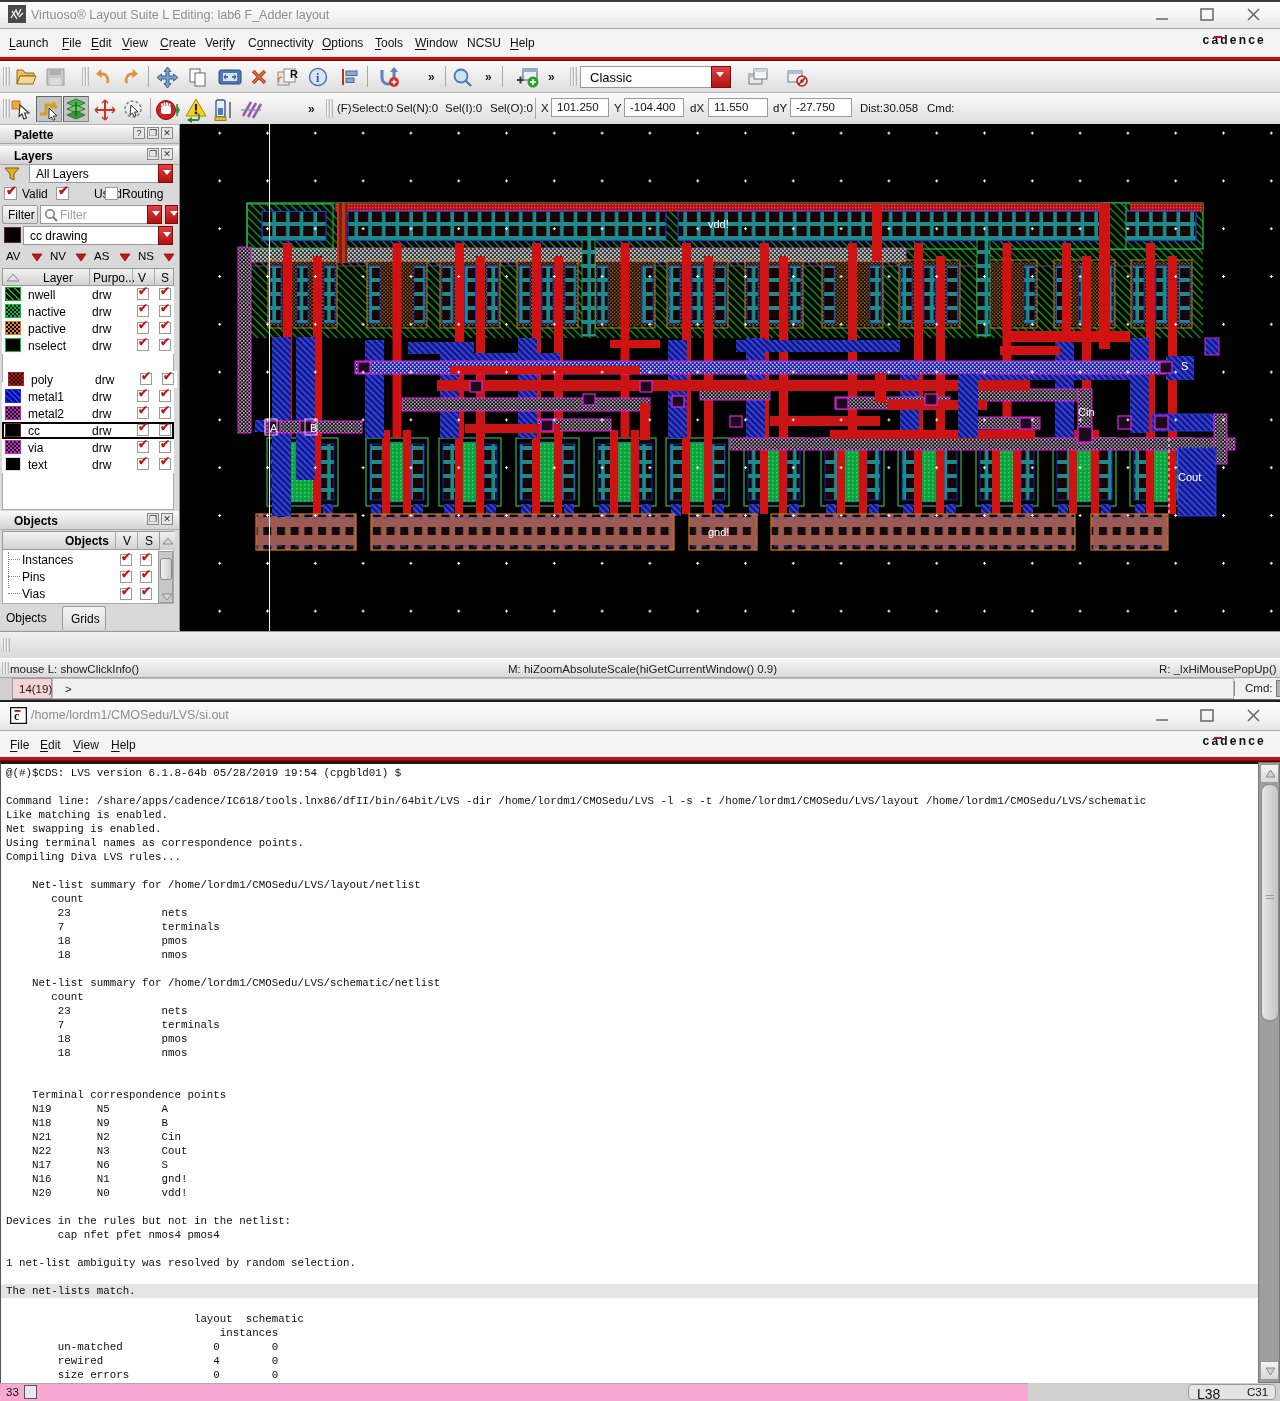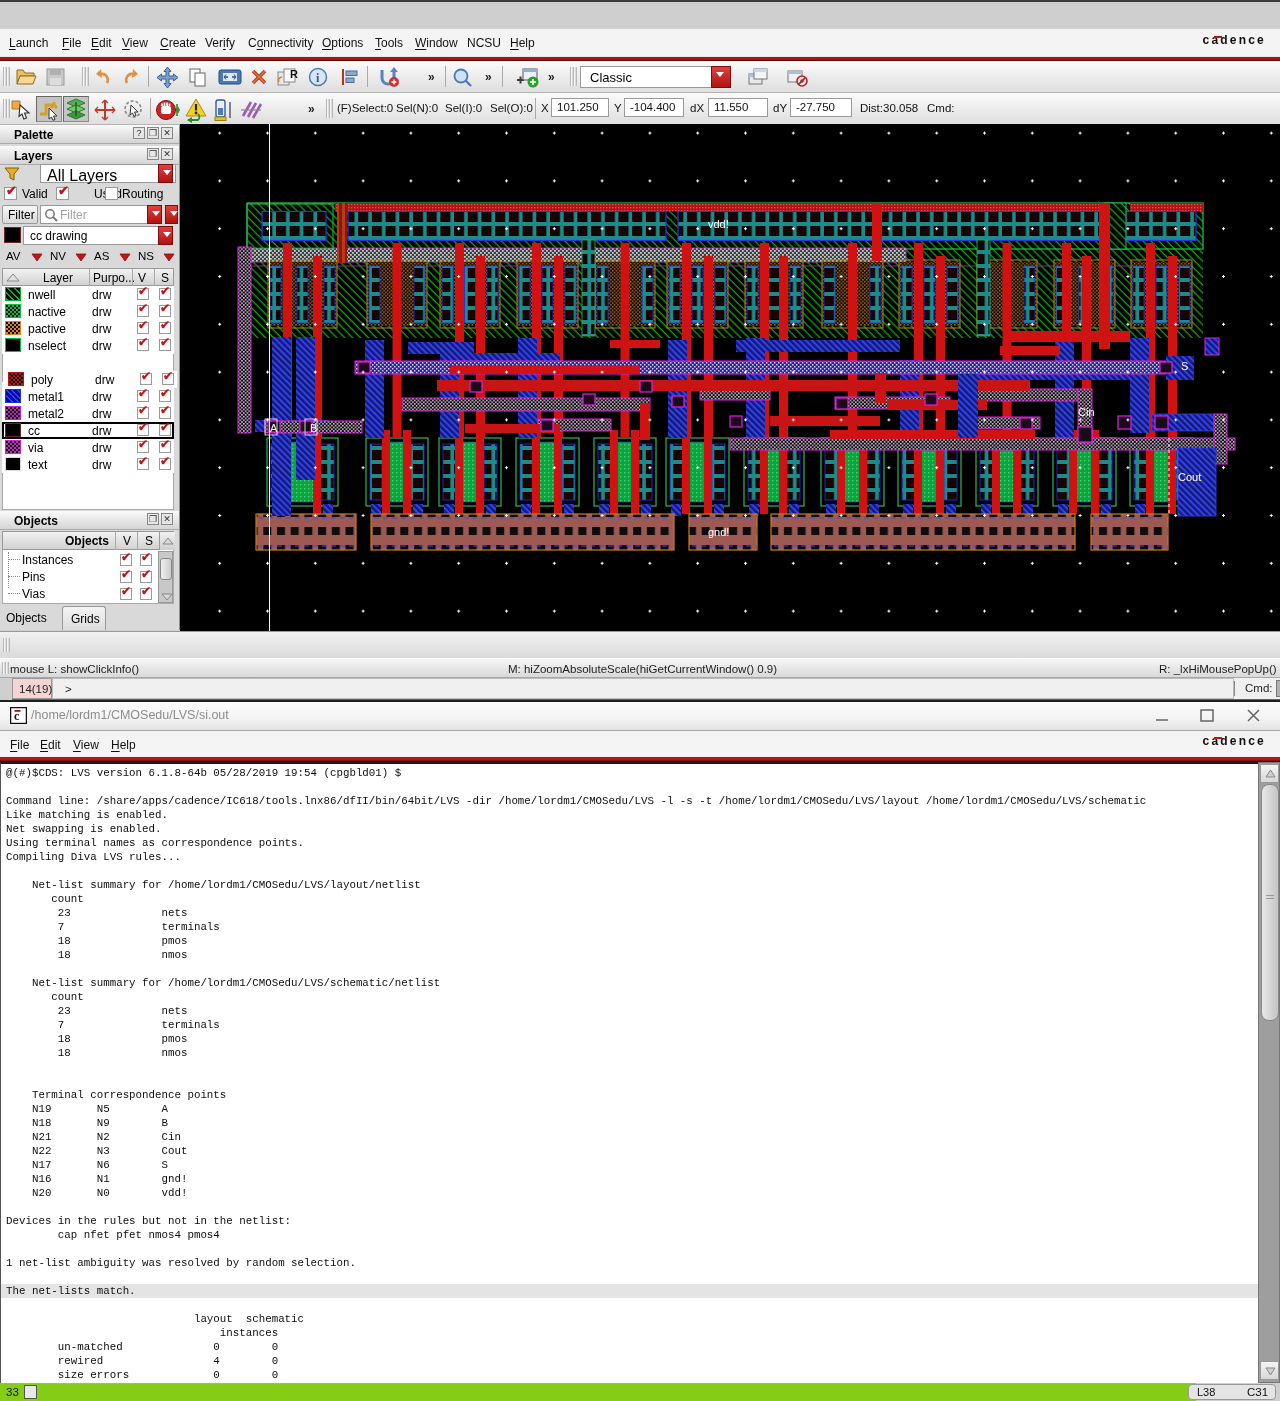--- a/index.html
+++ b/index.html
@@ -57,20 +57,32 @@
 #txt2 { left:0; top:762px; width:1258px; height:621px; background:#fff;
   border-top:2px solid #1a1a1a; border-left:1px solid #555; overflow:hidden; }
 #txt2 pre { font-family:"Liberation Mono", monospace; font-size:10.8px; line-height:14px; color:#0d0d0d; position:absolute; left:5px; top:2px; }
 .hl { position:absolute; left:0; width:1258px; height:14px; background:#e4e4e4; }
 </style>
 </head>
 <body>
 <div id="page">
 <div class="abs" style="top:0;left:0;width:1280px;height:2px;background:#3c3c3c;z-index:5;"></div>
 
+<div class="abs titlebar" style="top:0;">
+  <svg class="abs" style="left:8px;top:5px;" width="18" height="18">
+        <rect width="18" height="18" fill="#4a4a4a"></rect>
+        <path d="M3 13 L8 5 L10 10 L13 4 M4 6 L9 14 M11 12 L15 8" stroke="#eee" stroke-width="1.4" fill="none"></path>
+      </svg>
+  <span class="ttext">Virtuoso® Layout Suite L Editing: lab6 F_Adder layout</span>
+  <svg class="winbtns" viewBox="0 0 120 16">
+    <path d="M8 12 H20" stroke="#666" stroke-width="1.5"></path>
+    <rect x="53" y="2" width="12" height="11" fill="none" stroke="#666" stroke-width="1.5"></rect>
+    <path d="M100 2 L111 13 M111 2 L100 13" stroke="#666" stroke-width="1.5"></path>
+  </svg>
+</div>
 <div class="abs menubar" style="top:29px;">
   <span style="left:9px"><u>L</u>aunch</span>
   <span style="left:62px"><u>F</u>ile</span>
   <span style="left:91px"><u>E</u>dit</span>
   <span style="left:122px"><u>V</u>iew</span>
   <span style="left:160px"><u>C</u>reate</span>
   <span style="left:205px">Ver<u>i</u>fy</span>
   <span style="left:248px">C<u>o</u>nnectivity</span>
   <span style="left:322px"><u>O</u>ptions</span>
   <span style="left:375px"><u>T</u>ools</span>
@@ -254,21 +266,21 @@
 <span class="pbtn" style="left:147px;top:2px;">❐</span>
 <span class="pbtn" style="left:161px;top:2px;">✕</span>
 <div class="phead" style="top:21px;">
         <b>Layers</b>
       </div>
 <span class="pbtn" style="left:147px;top:23px;">❐</span>
 <span class="pbtn" style="left:161px;top:23px;">✕</span>
 <svg class="abs" style="left:4px;top:41px;" width="17" height="16">
         <path d="M1 2 H15 L10 8 V14 L6 12 V8 Z" fill="#e8b020" stroke="#7a5a10" stroke-width="1"></path>
       </svg>
-<span class="combo" style="left:40px;top:39px;width:136px;height:19px;font-size:16px;color:#000;padding:2px 0 0 6px;">All Layers</span>
+<span class="combo" style="left:29px;top:39px;width:136px;height:19px;font-size:12px;color:#000;padding:2px 0 0 6px;">All Layers</span>
 <span class="rddrop" style="left:158px;top:39px;height:19px;"></span>
 <span class="cb" style="left:4px;top:62px;"></span>
       <span class="ck" style="left:6px;top:58px;">✔</span>
 <span class="ltxt" style="left:22px;top:62px;">Valid</span>
 <span class="cb" style="left:56px;top:62px;"></span>
       <span class="ck" style="left:58px;top:58px;">✔</span>
 <span class="ltxt" style="left:74px;top:62px;margin-left:20px;">Used</span>
 <span class="cb" style="left:105px;top:62px;"></span>
 <span class="ltxt" style="left:122px;top:62px;">Routing</span>
 <span class="abs" style="left:2px;top:80px;width:36px;height:19px;background:linear-gradient(#f8f8f8,#d8d8d8);border:1px solid #9a9a9a;border-radius:2px;font-size:12px;color:#000;padding:2px 0 0 5px;">Filter</span>
@@ -911,22 +923,22 @@
   <div class="abs" style="left:1.5px;top:21px;width:18px;height:237px;background:linear-gradient(90deg,#e8e8e8,#c4c4c4);border:1px solid #8a8a8a;border-radius:8px;">
     <div style="margin:110px 4px 0 4px;border-top:1px solid #999;border-bottom:1px solid #999;height:4px;"></div>
   </div>
   <div class="abs" style="left:1px;top:598px;width:19px;height:19px;background:linear-gradient(#f4f4f4,#d8d8d8);border:1px solid #999;">
     <svg width="19" height="19">
           <path d="M9.5 13 L14 6 L5 6 Z" fill="#d0d0d0" stroke="#888"></path>
         </svg>
   </div>
 </div>
 
-<div class="abs" style="top:1383px;left:0;width:1196px;height:18px;background:#84cc16;border-top:1px solid #aaa;padding-left:45px;">
+<div class="abs" style="top:1383px;left:0;width:1028px;height:18px;background:#f9a8d4;border-top:1px solid #aaa;padding-left:45px;">
   <span class="abs" style="left:6px;top:2px;font-size:11.5px;color:#111;">33</span>
   <span class="abs" style="left:24px;top:1px;width:13px;height:14px;background:#e8e8e8;border:1px solid #555;"></span>
   <span class="abs" style="left:1188px;top:0px;width:88px;height:16px;background:#e4e4e4;border:1px solid #999;border-radius:4px;">
-    <span class="abs" style="left:8px;top:1px;font-size:11px;color:#111;">L38</span>
+    <span class="abs" style="left:8px;top:1px;font-size:14px;color:#111;">L38</span>
     <span class="abs" style="left:58px;top:1px;font-size:11.5px;color:#111;">C31</span>
   </span>
 </div>
 
 </div>
 
 </body></html>

